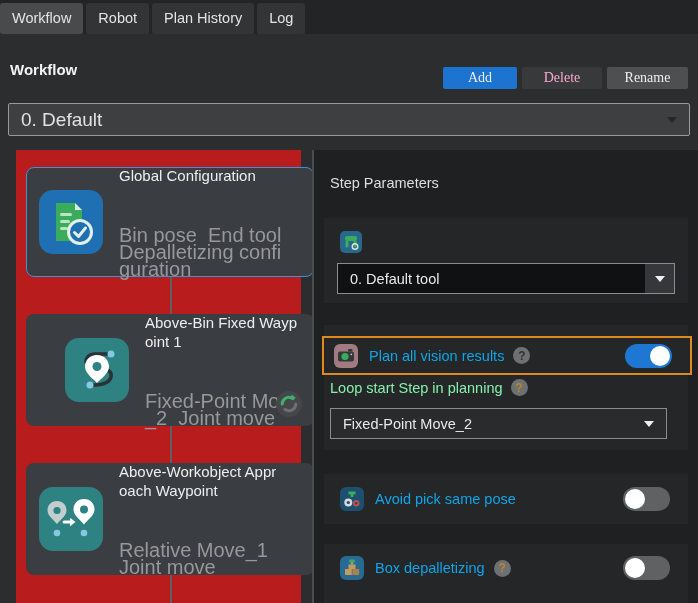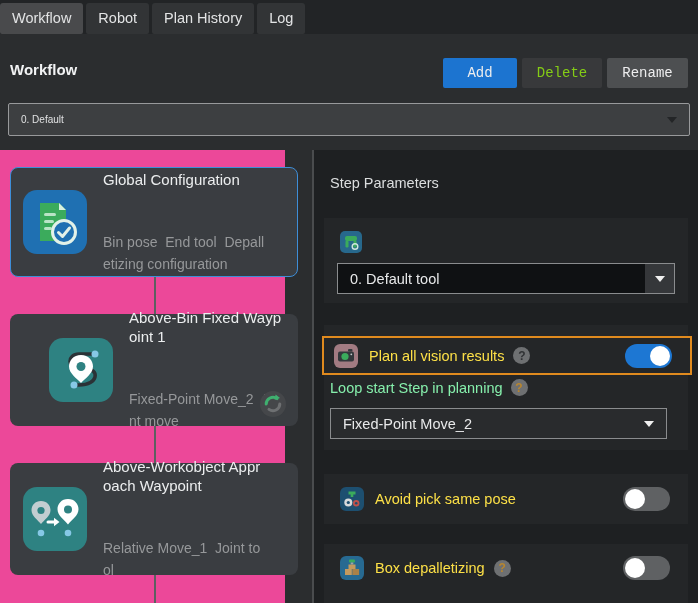--- a/index.html
+++ b/index.html
@@ -10,44 +10,44 @@
   }
   
   .tabbar{position:absolute;top:0;left:0;right:0;height:34px;background:#222426;
     display:flex;gap:3px;padding-top:3px;box-sizing:border-box;}
   .tab{height:31px;line-height:31px;padding:0 12px;font-size:14.5px;color:#e3e4e5;
     background:#323436;border-radius:3px 3px 2px 2px;cursor:default;}
   .tab.active{background:#494a4c;}
   
   .page-title{position:absolute;left:10px;top:61px;font-size:15px;font-weight:bold;color:#f2f3f4;}
   .header-buttons{position:absolute;right:10px;top:58px;display:flex;gap:5px;}
-  .btn{height:30px;border:none;border-radius:2px;font-size:14px;color:#ededee;
-    font-family:Liberation Mono, monospace;}
+  .btn{height:22px;border:none;border-radius:2px;font-size:14px;color:#ededee;
+    font-family:Liberation Serif, serif;margin-top:9px;}
   .btn-add{width:74px;background:#1c74d0;}
-  .btn-delete{width:80px;background:#38393b;color:#84cc16;}
+  .btn-delete{width:80px;background:#38393b;color:#f9a8d4;}
   .btn-rename{width:81px;background:#4d4f51;}
   
   .top-select{position:absolute;left:8px;right:8px;top:103px;height:33px;box-sizing:border-box;
     background:#3d3f41;border:1px solid #98999b;border-radius:2px;display:flex;align-items:center;
-    padding:0 12px;font-size:10px;color:#e0e1e2;}
+    padding:0 12px;font-size:19px;color:#e0e1e2;}
   .caret{width:0;height:0;border-left:5.5px solid transparent;border-right:5.5px solid transparent;
     border-top:6.5px solid #f0f0f0;margin-left:auto;}
   .caret.dark{border-top-color:#232527;}
   
-  .left-panel{position:absolute;left:0;top:150px;width:285px;height:453px;background:#ec4899;}
+  .left-panel{position:absolute;left:16px;top:150px;width:285px;height:453px;background:#b91c1c;}
   .divider{position:absolute;left:312px;top:150px;width:2px;height:453px;background:#4a4c4e;}
   .connector{position:absolute;left:154px;width:2px;background:#5d5f61;}
   .step-card{position:absolute;left:10px;width:288px;box-sizing:border-box;background:#3a3d41;
     border:1.5px solid transparent;border-radius:8px;display:flex;align-items:center;
     gap:16px;padding:10px 12px;cursor:pointer;}
   .step-card.selected{border-color:#3e8ed8;}
   .card-icon{width:64px;height:64px;flex-shrink:0;}
   .card-text{width:164px;word-break:break-all;white-space:pre-wrap;}
   .card-title{font-size:15px;line-height:19px;color:#eceeef;margin-bottom:6px;}
-  .card-subtitle{font-size:14px;line-height:22px;color:#96989a;}
+  .card-subtitle{font-size:20px;line-height:17px;color:#96989a;}
   .loop-badge{position:absolute;right:10px;bottom:7px;width:28px;height:28px;}
   
   .right-panel{position:absolute;left:314px;top:150px;width:384px;height:453px;background:#1e2022;text-align:center;}
   .panel-title{position:absolute;left:16px;top:25px;font-size:14.5px;color:#dcdedf;}
   .block{position:absolute;left:10px;width:364px;background:#242628;}
   .block1{top:68px;height:85px;}
   .block2{top:175px;height:125px;}
   .block3{top:324px;height:50px;}
   .block4{top:394px;height:59px;}
   .tool-icon{position:absolute;left:16px;top:13px;width:22px;height:22px;}
@@ -57,21 +57,21 @@
   .caretbox{position:absolute;right:0;top:0;bottom:0;width:29px;background:#35373a;
     display:flex;align-items:center;justify-content:center;}
   .caretbox .caret{margin:0;}
   .select.mid{left:16px;top:258px;width:337px;height:31px;background:#292b2d;padding-right:12px;}
   .param-row{display:flex;align-items:center;}
   .row-highlight{position:absolute;left:8px;top:186px;width:370px;height:39px;box-sizing:border-box;
     background:#242628;border:2px solid #e08a1e;padding:0 18px 0 10px;}
   .row-inline3{height:100%;padding:0 18px 0 16px;}
   .row-inline4{padding:12px 18px 0 16px;}
   .row-icon{width:24px;height:24px;flex-shrink:0;}
-  .row-label{font-size:14.5px;color:#fde047;margin-left:11px;}
+  .row-label{font-size:14.5px;color:#0ea5e9;margin-left:11px;}
   .sub-label-row{position:absolute;left:16px;top:229px;display:flex;align-items:center;gap:8px;}
   .sub-label{font-size:14.5px;color:#86efac;}
   .help{width:17px;height:17px;border-radius:50%;background:#6e7072;color:#303234;
     font-size:12px;font-weight:bold;display:inline-flex;align-items:center;justify-content:center;
     margin-left:9px;flex-shrink:0;}
   .help.amber{color:#b8862f;margin-left:0;}
   .toggle{width:47px;height:24px;border-radius:12px;position:relative;margin-left:auto;flex-shrink:0;cursor:pointer;}
   .toggle.on{background:#1d77d3;}
   .toggle.off{background:#5f6163;}
   .toggle::after{content:'';position:absolute;top:2px;width:20px;height:20px;border-radius:50%;background:#ffffff;}
@@ -152,21 +152,21 @@
         <circle cx="18" cy="23.5" r="3.6" fill="#2e8282"></circle>
         <path d="M45 12 c-6.6 0 -10.5 5 -10.5 10.3 c0 6.3 6.9 10.7 10.5 15.2 c3.6 -4.5 10.5 -8.9 10.5 -15.2 c0 -5.3 -3.9 -10.3 -10.5 -10.3 z" fill="#ffffff"></path>
         <circle cx="45" cy="22.5" r="4" fill="#2e8282"></circle>
         <path d="M25 35 h7" stroke="#ffffff" stroke-width="3" stroke-linecap="round"></path>
         <path d="M31 30.7 l5.5 4.3 l-5.5 4.3 z" fill="#ffffff"></path>
         <circle cx="18" cy="46" r="3.3" fill="#86c8e6"></circle>
         <circle cx="45" cy="46" r="3.3" fill="#86c8e6"></circle>
       </svg>
       <div class="card-text">
         <div class="card-title">Above-Workobject Approach Waypoint</div>
-        <div class="card-subtitle">Relative Move_1  Joint tool</div>
+        <div class="card-subtitle">Relative Move_1  Joint move</div>
       </div>
     </div>
   </div>
 
   <div class="divider"></div>
 
   <div class="right-panel">
     <div class="panel-title">Step Parameters</div>
 
     <div class="block block1">

